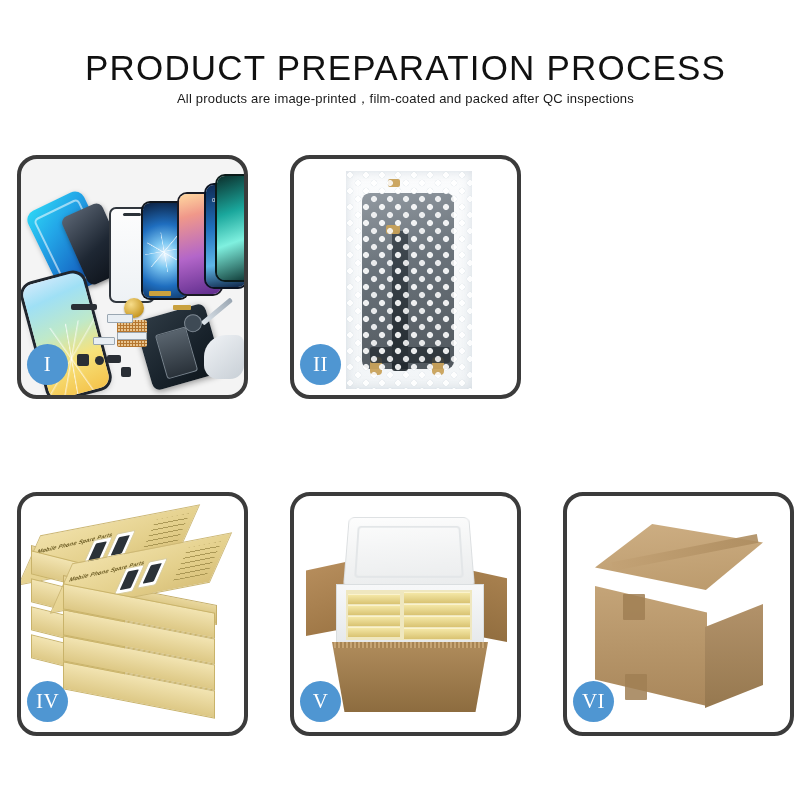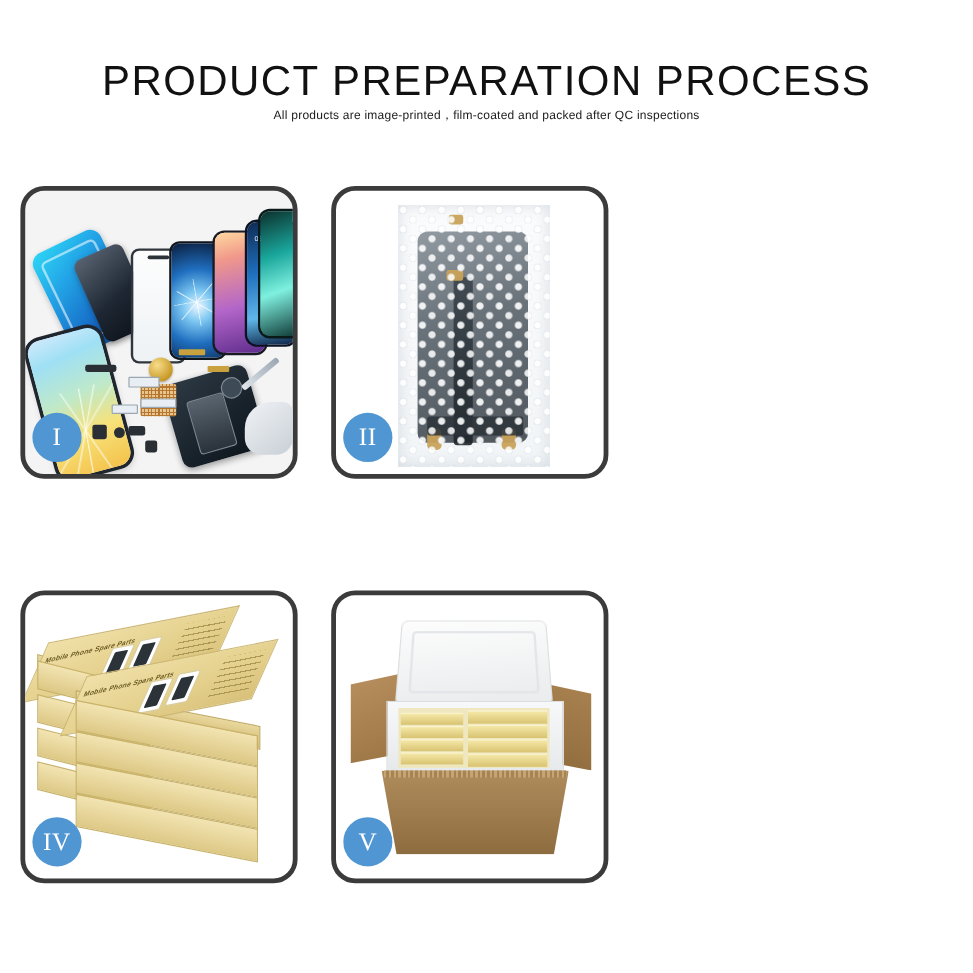--- a/index.html
+++ b/index.html
@@ -11,35 +11,35 @@
   .page{position:relative;width:811px;height:681px;}
 
   
   .header{position:absolute;left:0;top:0;width:811px;text-align:center;}
   .title{
     margin:0;padding:0;font-size:35px;font-weight:400;color:#111;
     letter-spacing:1.2px;line-height:1;
     position:absolute;left:0;top:50px;width:811px;
   }
   .subtitle{
-    margin:0;padding:0;font-size:10px;font-weight:400;color:#1a1a1a;
+    margin:0;padding:0;font-size:13px;font-weight:400;color:#1a1a1a;
     letter-spacing:.2px;line-height:1;
     position:absolute;left:0;top:92px;width:811px;
   }
 
   
   .grid{position:absolute;left:0;top:0;width:811px;height:811px;}
   .panel{
     position:absolute;width:231px;height:244px;
     border:4px solid #3b3b3b;border-radius:20px;
     background:#ffffff;overflow:hidden;box-sizing:border-box;
   }
   .panel.tint{background:#f4f4f4;}
   .panel-c1{left:17px;}
-  .panel-c2{left:276px;}
+  .panel-c2{left:290px;}
   .panel-c3{left:563px;}
   .panel-r1{top:155px;}
   .panel-r2{top:492px;}
 
   .scene{position:absolute;left:0;top:0;right:0;bottom:0;overflow:hidden;}
 
   
   .badge{
     position:absolute;left:6px;bottom:10px;width:41px;height:41px;
     border-radius:50%;background:#4f96d2;
@@ -471,15 +471,26 @@
           <span class="lbar" style="left:58px;top:14px;width:66px;height:10px;"></span>
           <span class="lbar" style="left:58px;top:26px;width:66px;height:10px;"></span>
           <span class="lbar" style="left:58px;top:38px;width:66px;height:10px;"></span>
         </div>
         <div class="c-front"></div>
         <div class="c-corr"></div>
       </div>
       <div class="badge">V</div>
     </div>
 
+    <div class="panel panel-c3 panel-r2">
+      <div class="scene">
+        <div class="v-top"></div>
+        <div class="v-topseam"></div>
+        <div class="v-left"></div>
+        <div class="v-right"></div>
+        <div class="v-tape" style="left:56px;top:98px;width:22px;height:26px;"></div>
+        <div class="v-tape" style="left:58px;top:178px;width:22px;height:26px;"></div>
+      </div>
+      <div class="badge">VI</div>
+    </div>
 
   </div>
 </div>
 
 </body></html>

